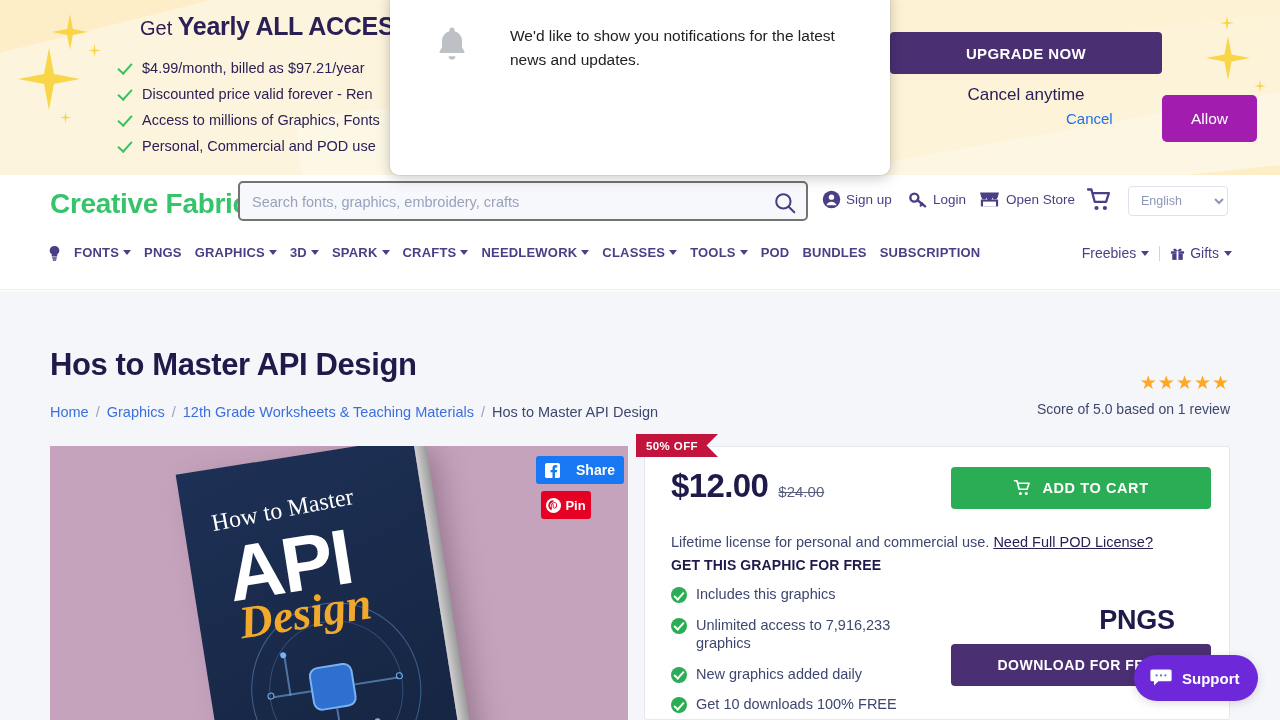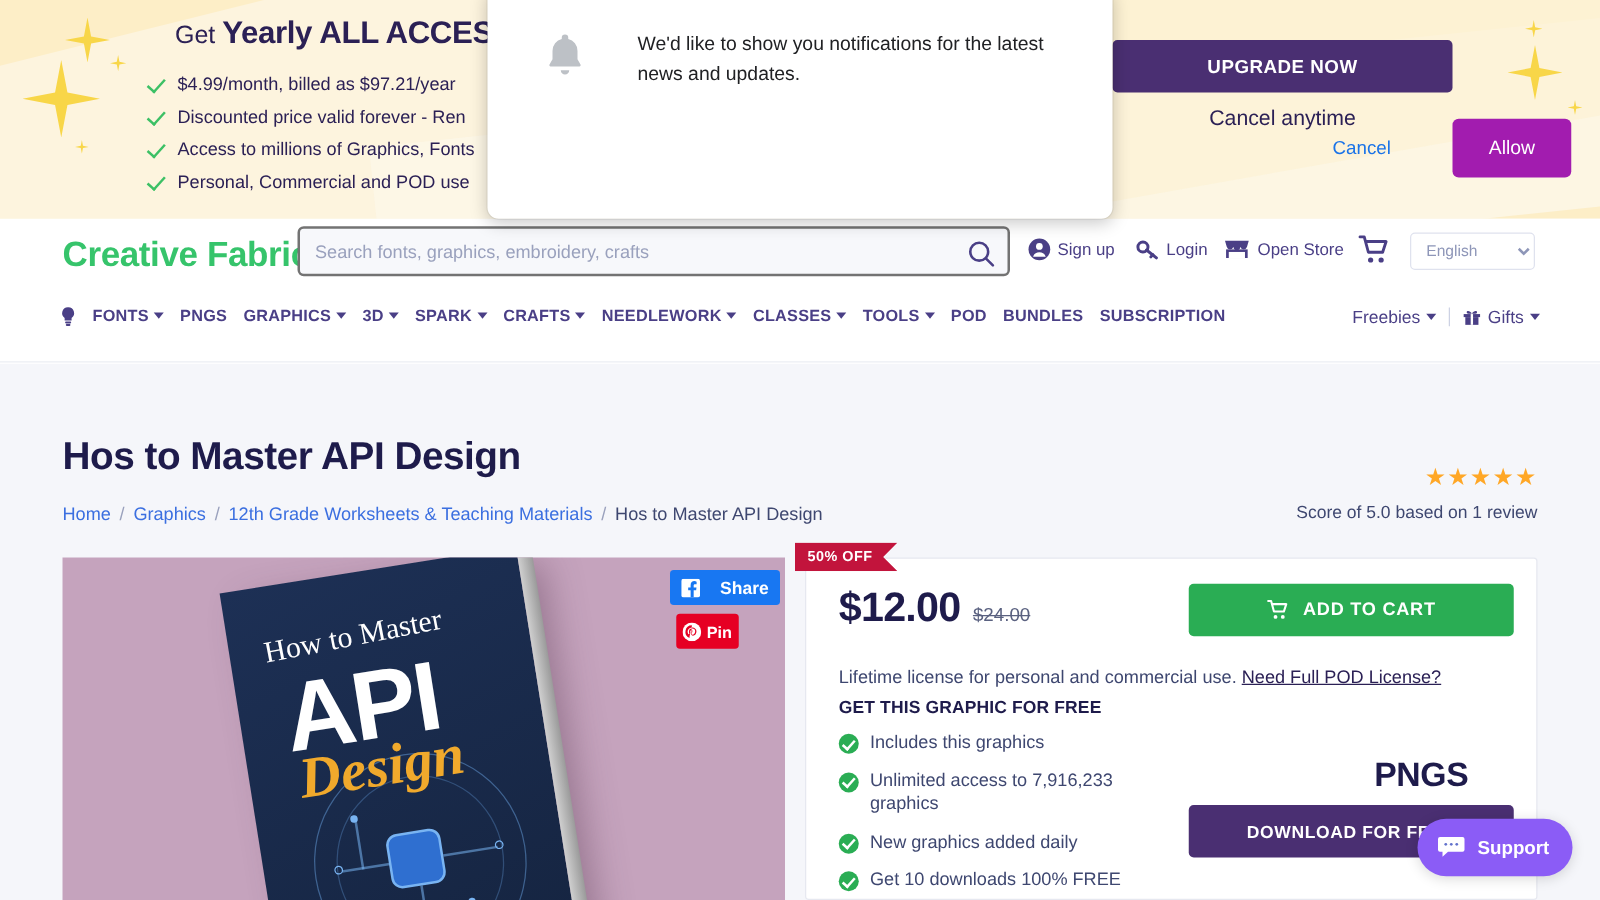--- a/index.html
+++ b/index.html
@@ -229,21 +229,21 @@
   }
   .dl-btn {
     position: absolute; left: 306px; top: 197px; width: 260px; height: 42px;
     background: #4a2f72; border: none; border-radius: 4px; color: #fff;
     font-size: 14px; font-weight: 700; letter-spacing: .5px; cursor: pointer;
   }
 
   
   .support {
     position: absolute; left: 1134px; top: 655px; width: 124px; height: 46px;
-    background: #8b5cf6; border-radius: 23px; color: #fff;
+    background: #6d28d9; border-radius: 23px; color: #fff;
     display: flex; align-items: center; gap: 10px; padding-left: 16px;
     font-size: 15px; font-weight: 700; cursor: pointer; z-index: 40;
     box-shadow: 0 2px 10px rgba(0,0,0,.15);
   }
 
   
   .notif {
     position: absolute; left: 390px; top: -10px; width: 500px; height: 185px;
     background: #fff; border-radius: 9px; z-index: 100;
     box-shadow: 0 3px 14px rgba(0,0,0,.22), 0 0 0 1px rgba(0,0,0,.05);

